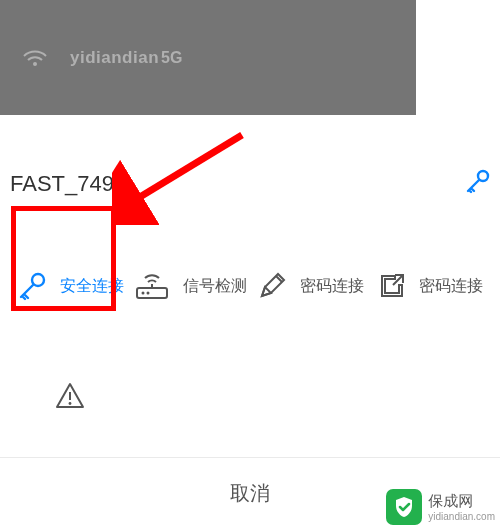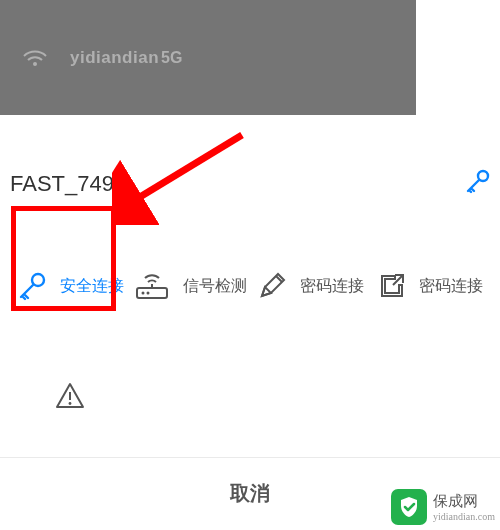--- a/index.html
+++ b/index.html
@@ -79,21 +79,20 @@
     .tile-label { font-size: 16px; color: #555; }
     .tile.active .tile-icon { color: #0a84ff; }
     .tile.active .tile-label { color: #0a84ff; }
     .cancel-bar {
       border-top: 1px solid #eaeaea;
       text-align: center;
       font-size: 20px;
       color: #555;
       padding: 22px 8px;
       margin-top: 2px;
-      font-weight: bold;
     }
     
     .anno-box {
       position: absolute;
       border: 5px solid #ff0000;
       left: 11px;
       top: 206px;
       width: 105px;
       height: 105px;
       pointer-events: none;
@@ -117,21 +116,21 @@
       width: 36px;
       height: 36px;
       background: #23b14d;
       border-radius: 7px;
       display: flex;
       align-items: center;
       justify-content: center;
       position: relative;
     }
     .wm-badge svg { display: block; }
-    .wm-text { font-size: 15px; color: #555; font-family: Liberation Serif, serif; }
+    .wm-text { font-size: 15px; color: #555; font-family: Liberation Sans, sans-serif; }
   </style>
 </head>
 <body>
 
 <div class="dimmed-backdrop">
   <div class="backdrop-row">
     <span class="wifi-arc">
       <svg width="26" height="20" viewBox="0 0 26 20">
           <path d="M2 8 A16 16 0 0 1 24 8" fill="none" stroke="#b0b0b0" stroke-width="2"></path>
           <path d="M6 12 A10 10 0 0 1 20 12" fill="none" stroke="#b0b0b0" stroke-width="2"></path>

